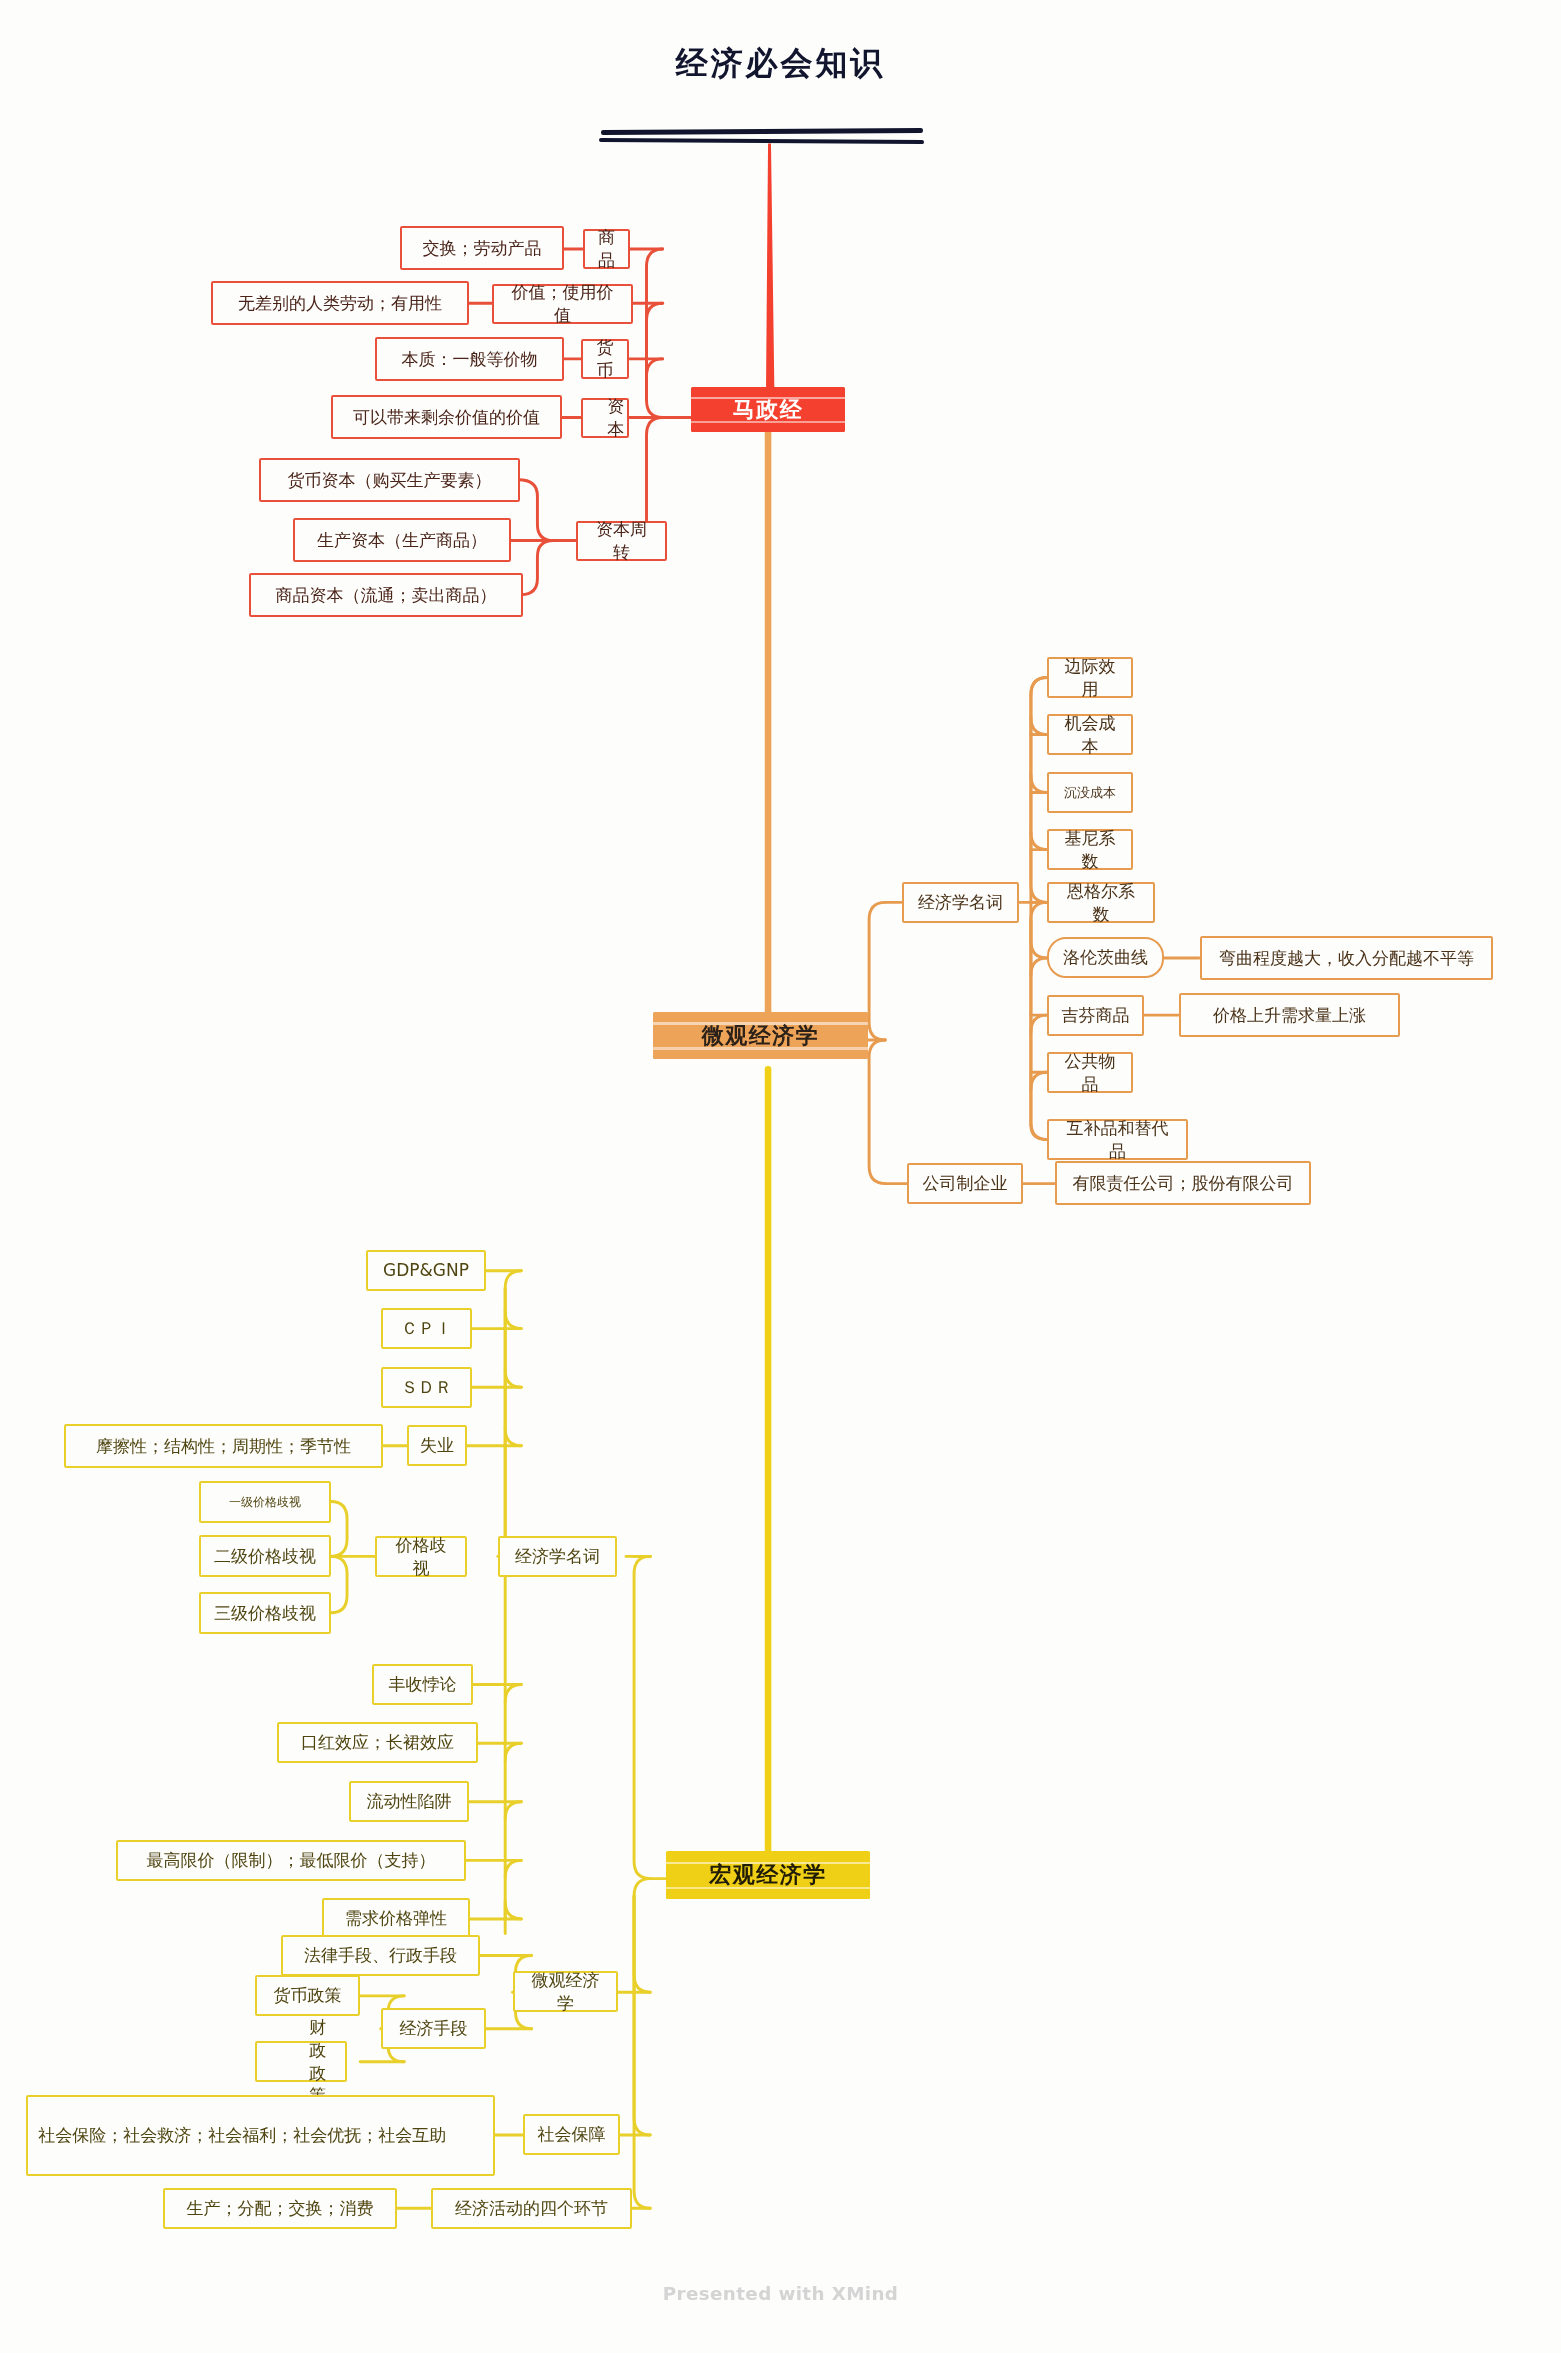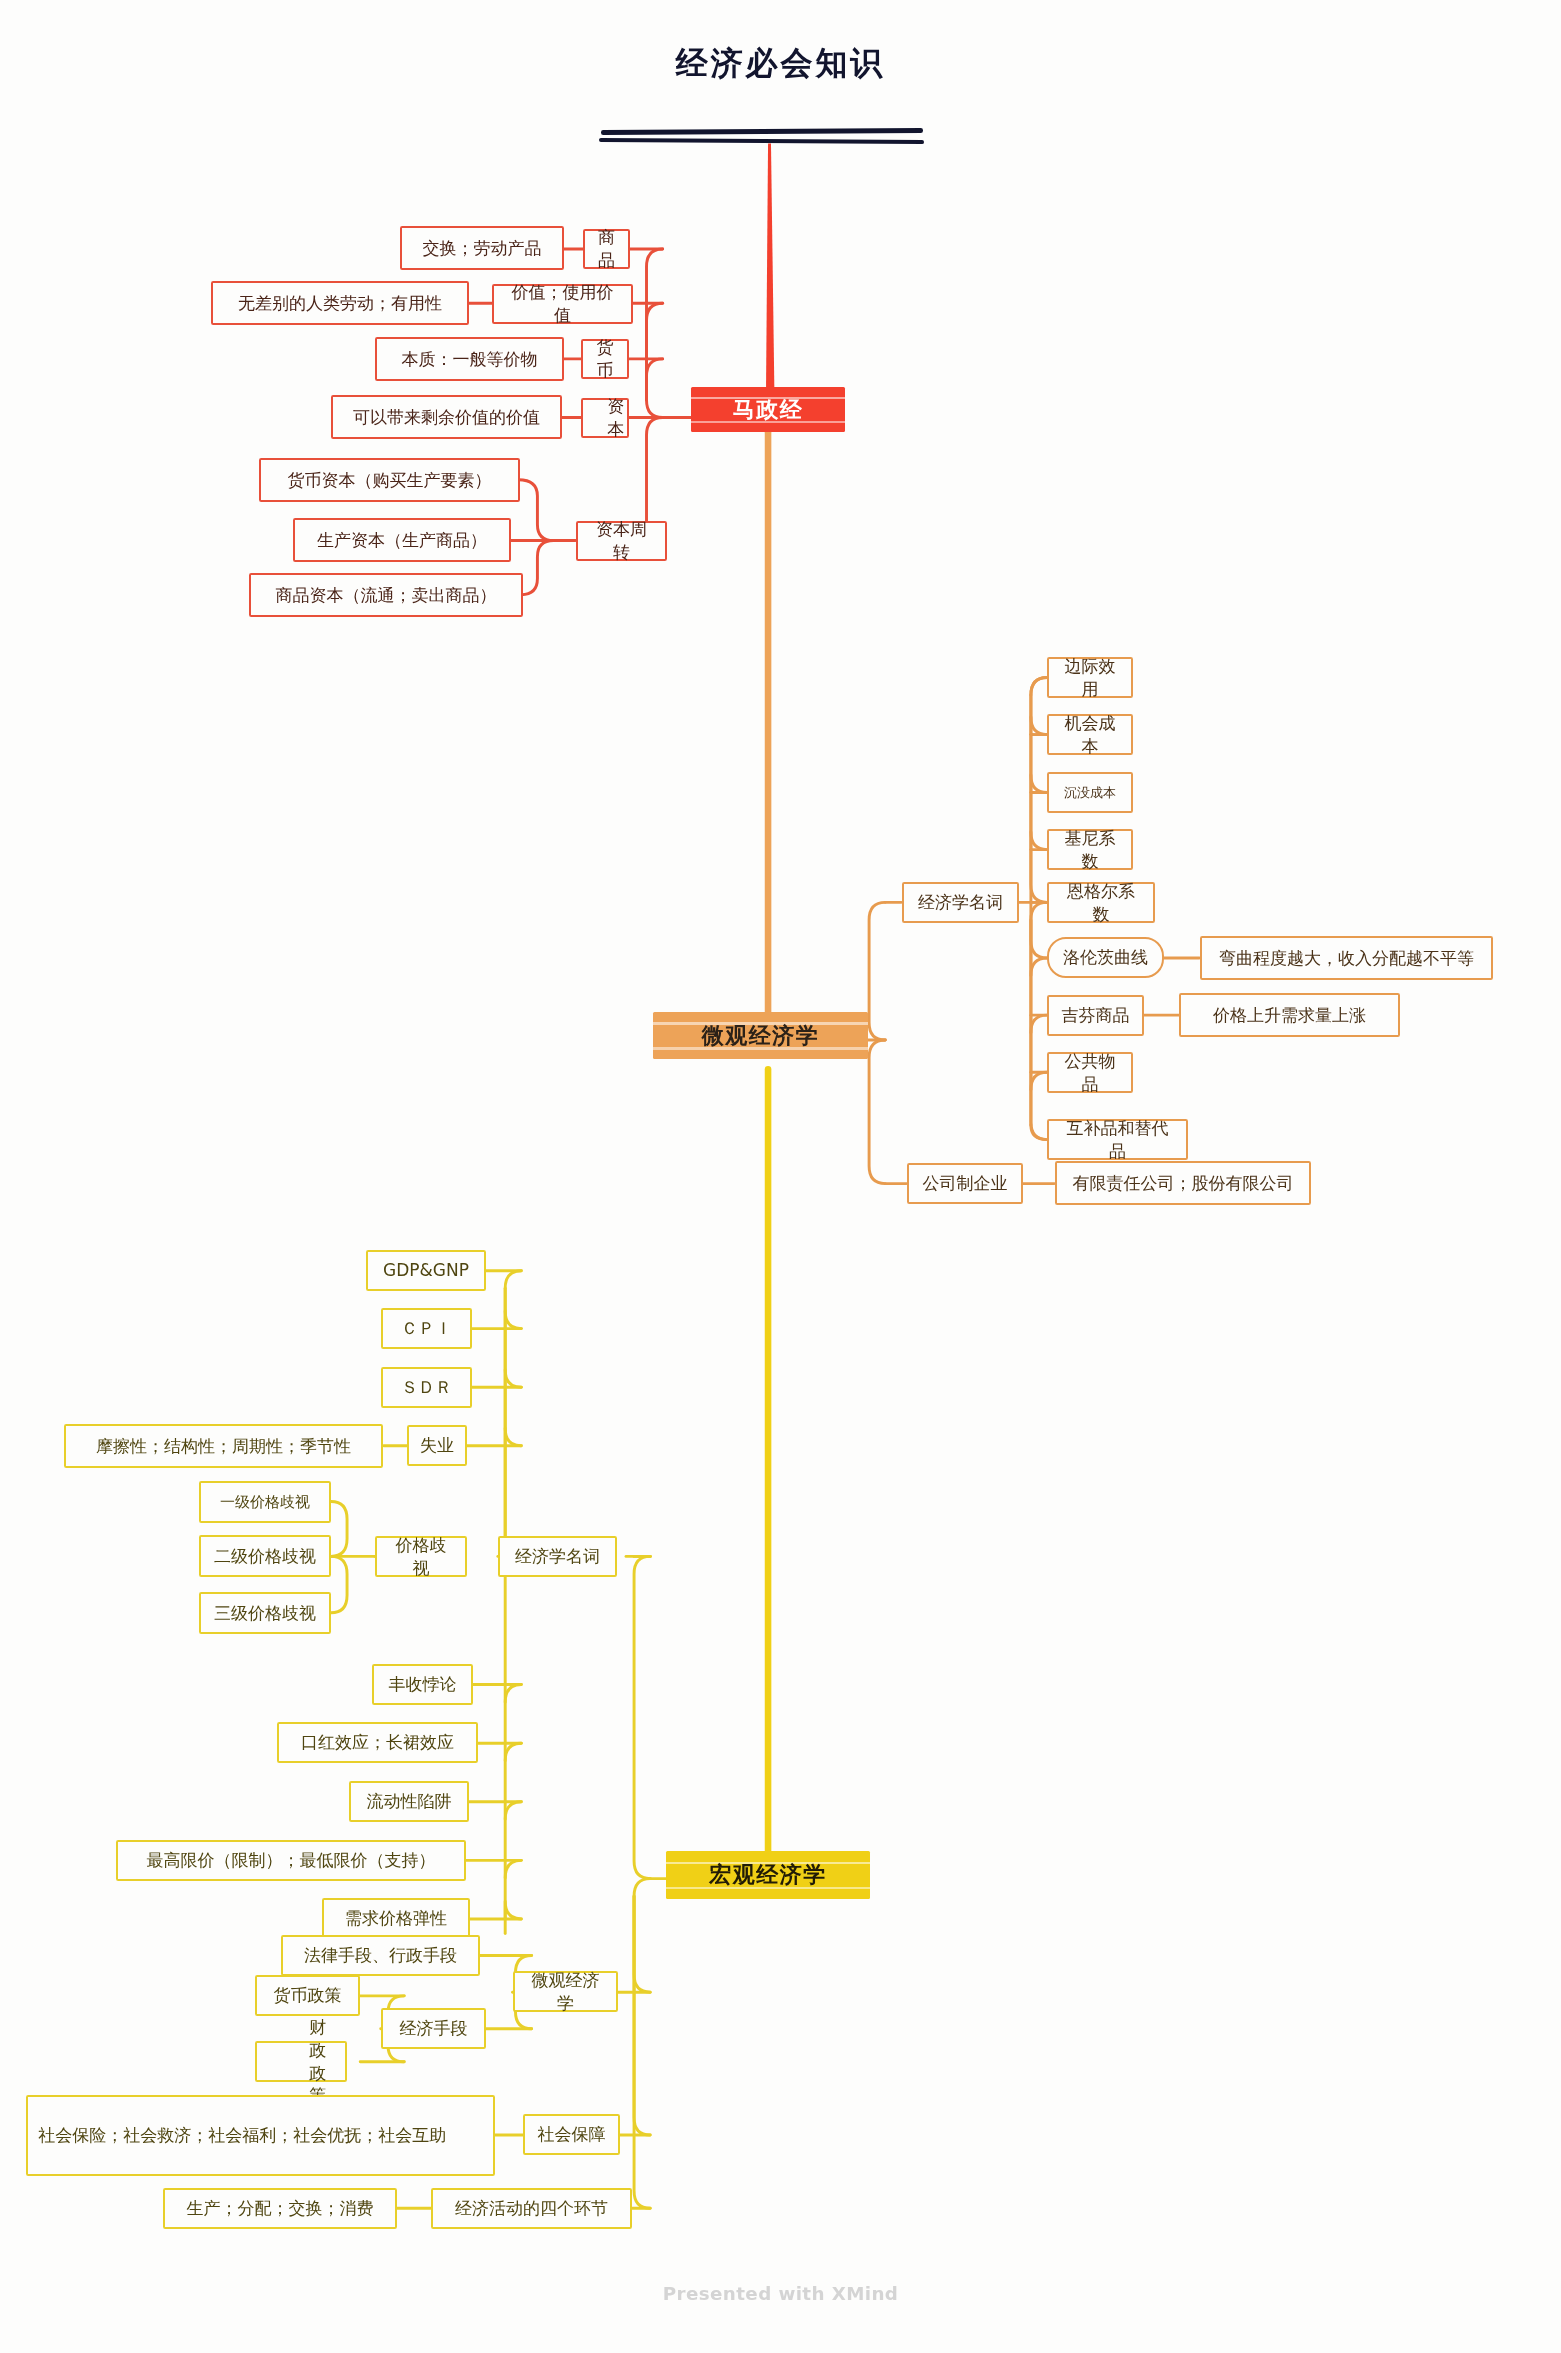--- a/index.html
+++ b/index.html
@@ -293,21 +293,21 @@
   <div class="node box yel" style="left:407px;top:1425px;width:60px;height:41px;font-size:17px;">
     <span>失业</span>
     </div>
   <div class="node box yel" style="left:64px;top:1424px;width:319px;height:44px;font-size:17px;">
     <span>摩擦性；结构性；周期性；季节性</span>
     </div>
 
   <div class="node box yel" style="left:375px;top:1536px;width:92px;height:41px;font-size:17px;">
     <span>价格歧视</span>
     </div>
-  <div class="node box yel" style="left:199px;top:1481px;width:132px;height:42px;font-size:15px;">
+  <div class="node box yel" style="left:199px;top:1481px;width:132px;height:42px;font-size:12px;">
     <span>一级价格歧视</span>
     </div>
   <div class="node box yel" style="left:199px;top:1535px;width:132px;height:42px;font-size:17px;">
     <span>二级价格歧视</span>
     </div>
   <div class="node box yel" style="left:199px;top:1592px;width:132px;height:42px;font-size:17px;">
     <span>三级价格歧视</span>
     </div>
 
   <div class="node box yel" style="left:372px;top:1664px;width:101px;height:41px;font-size:17px;">

